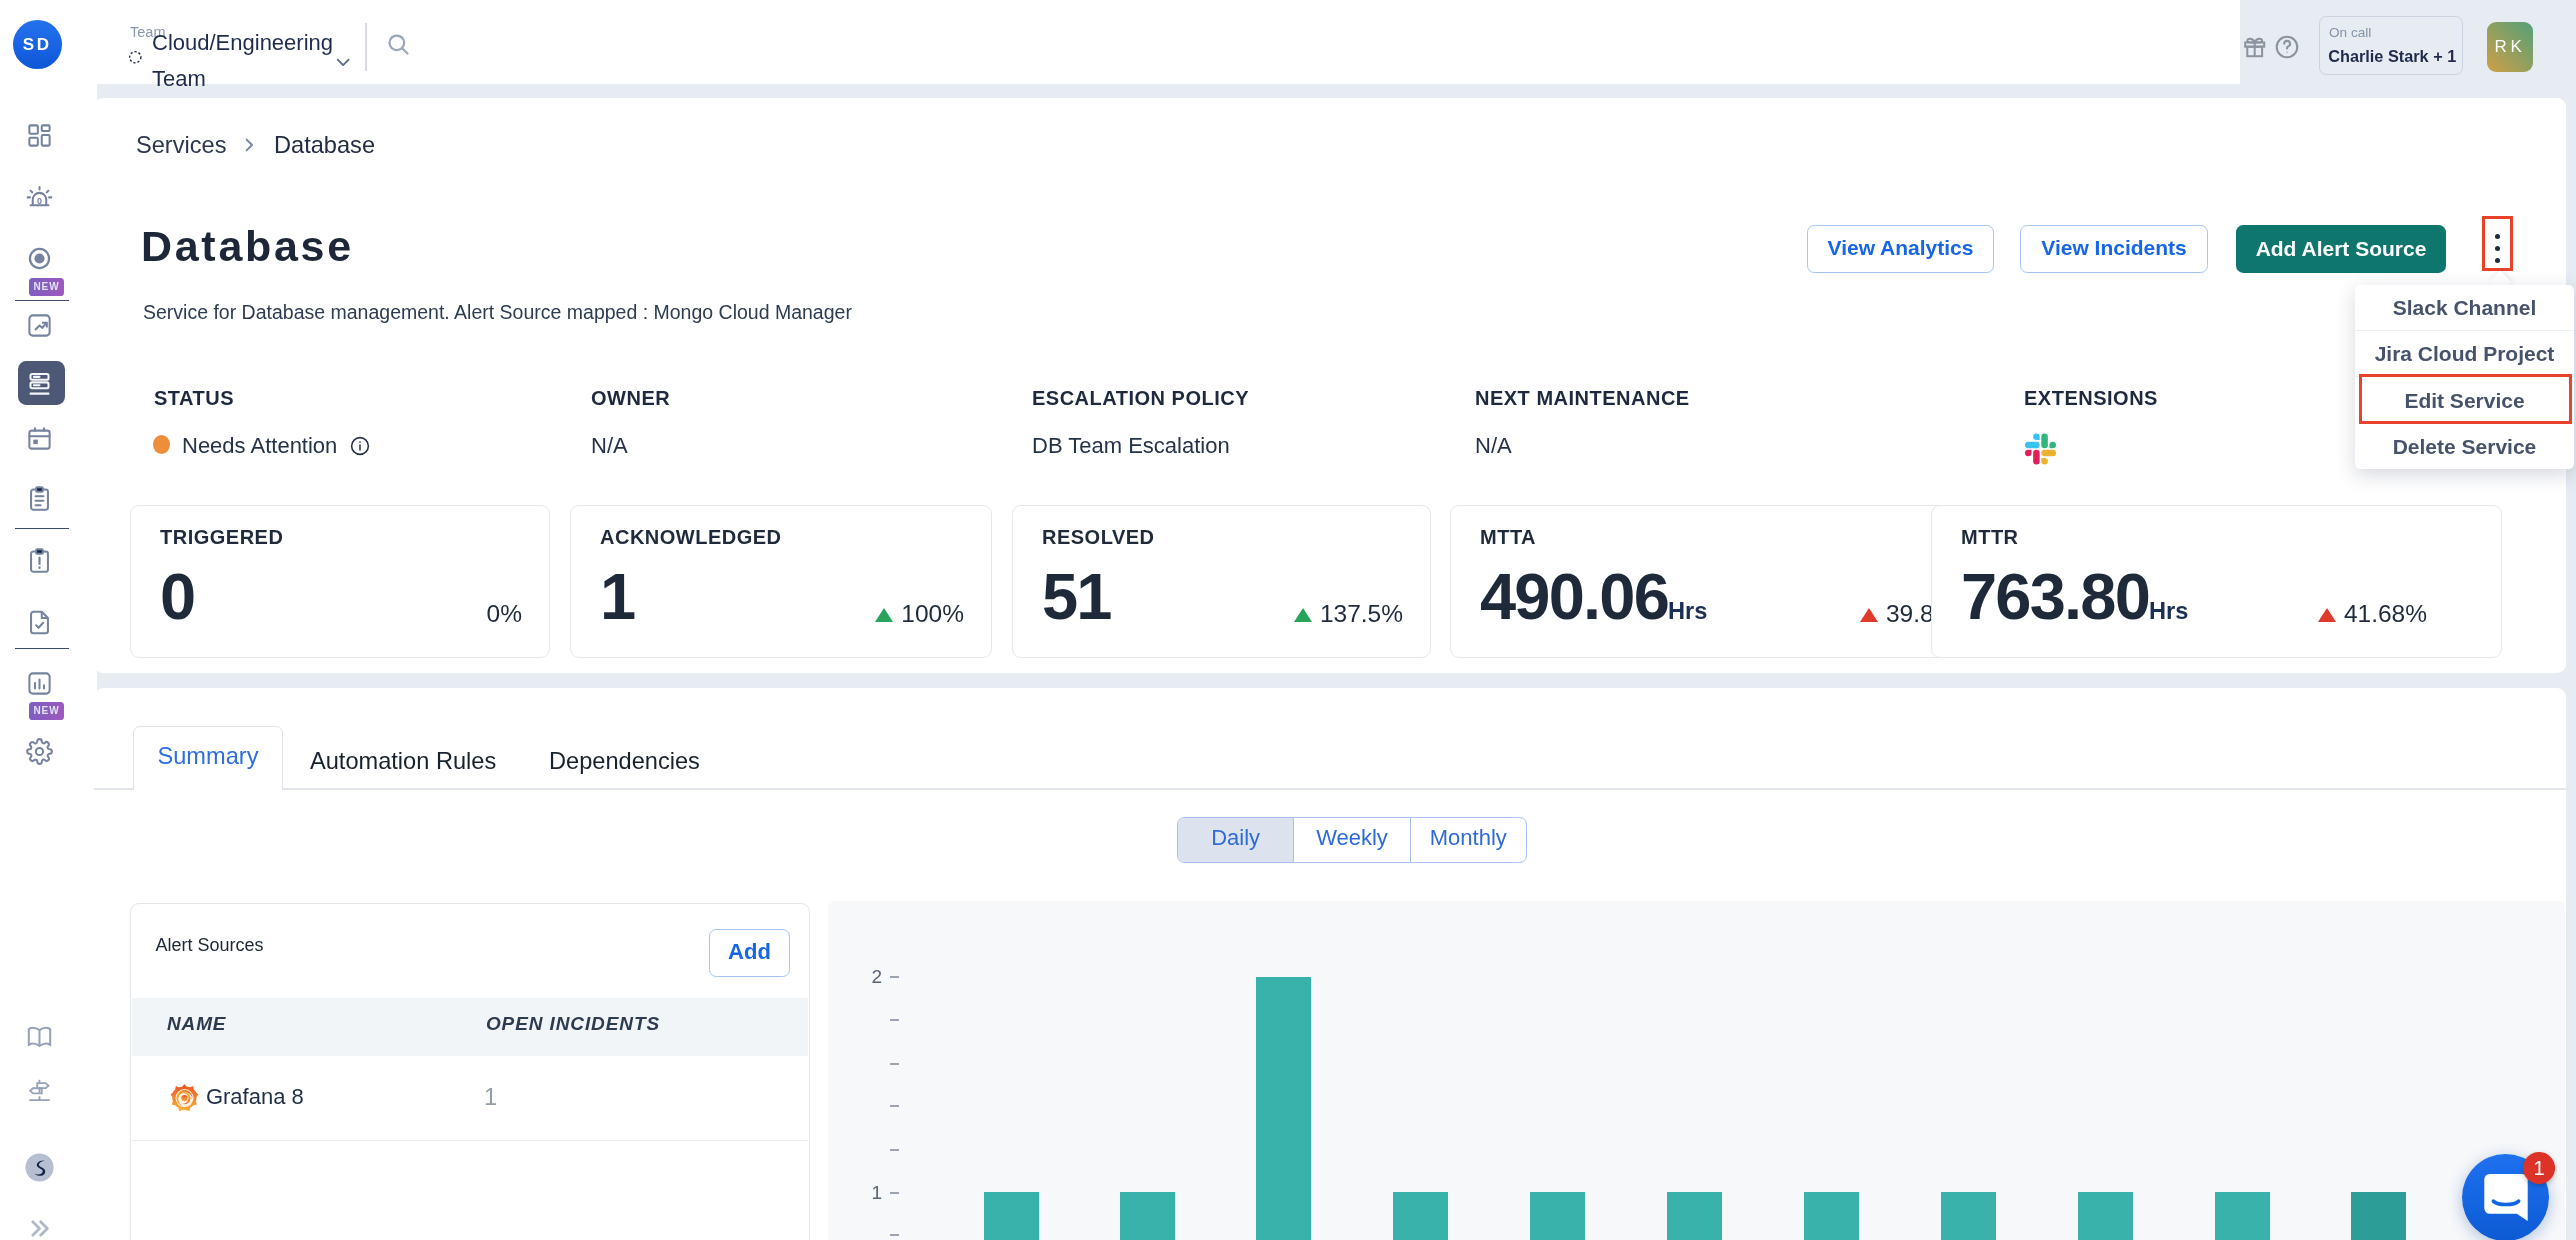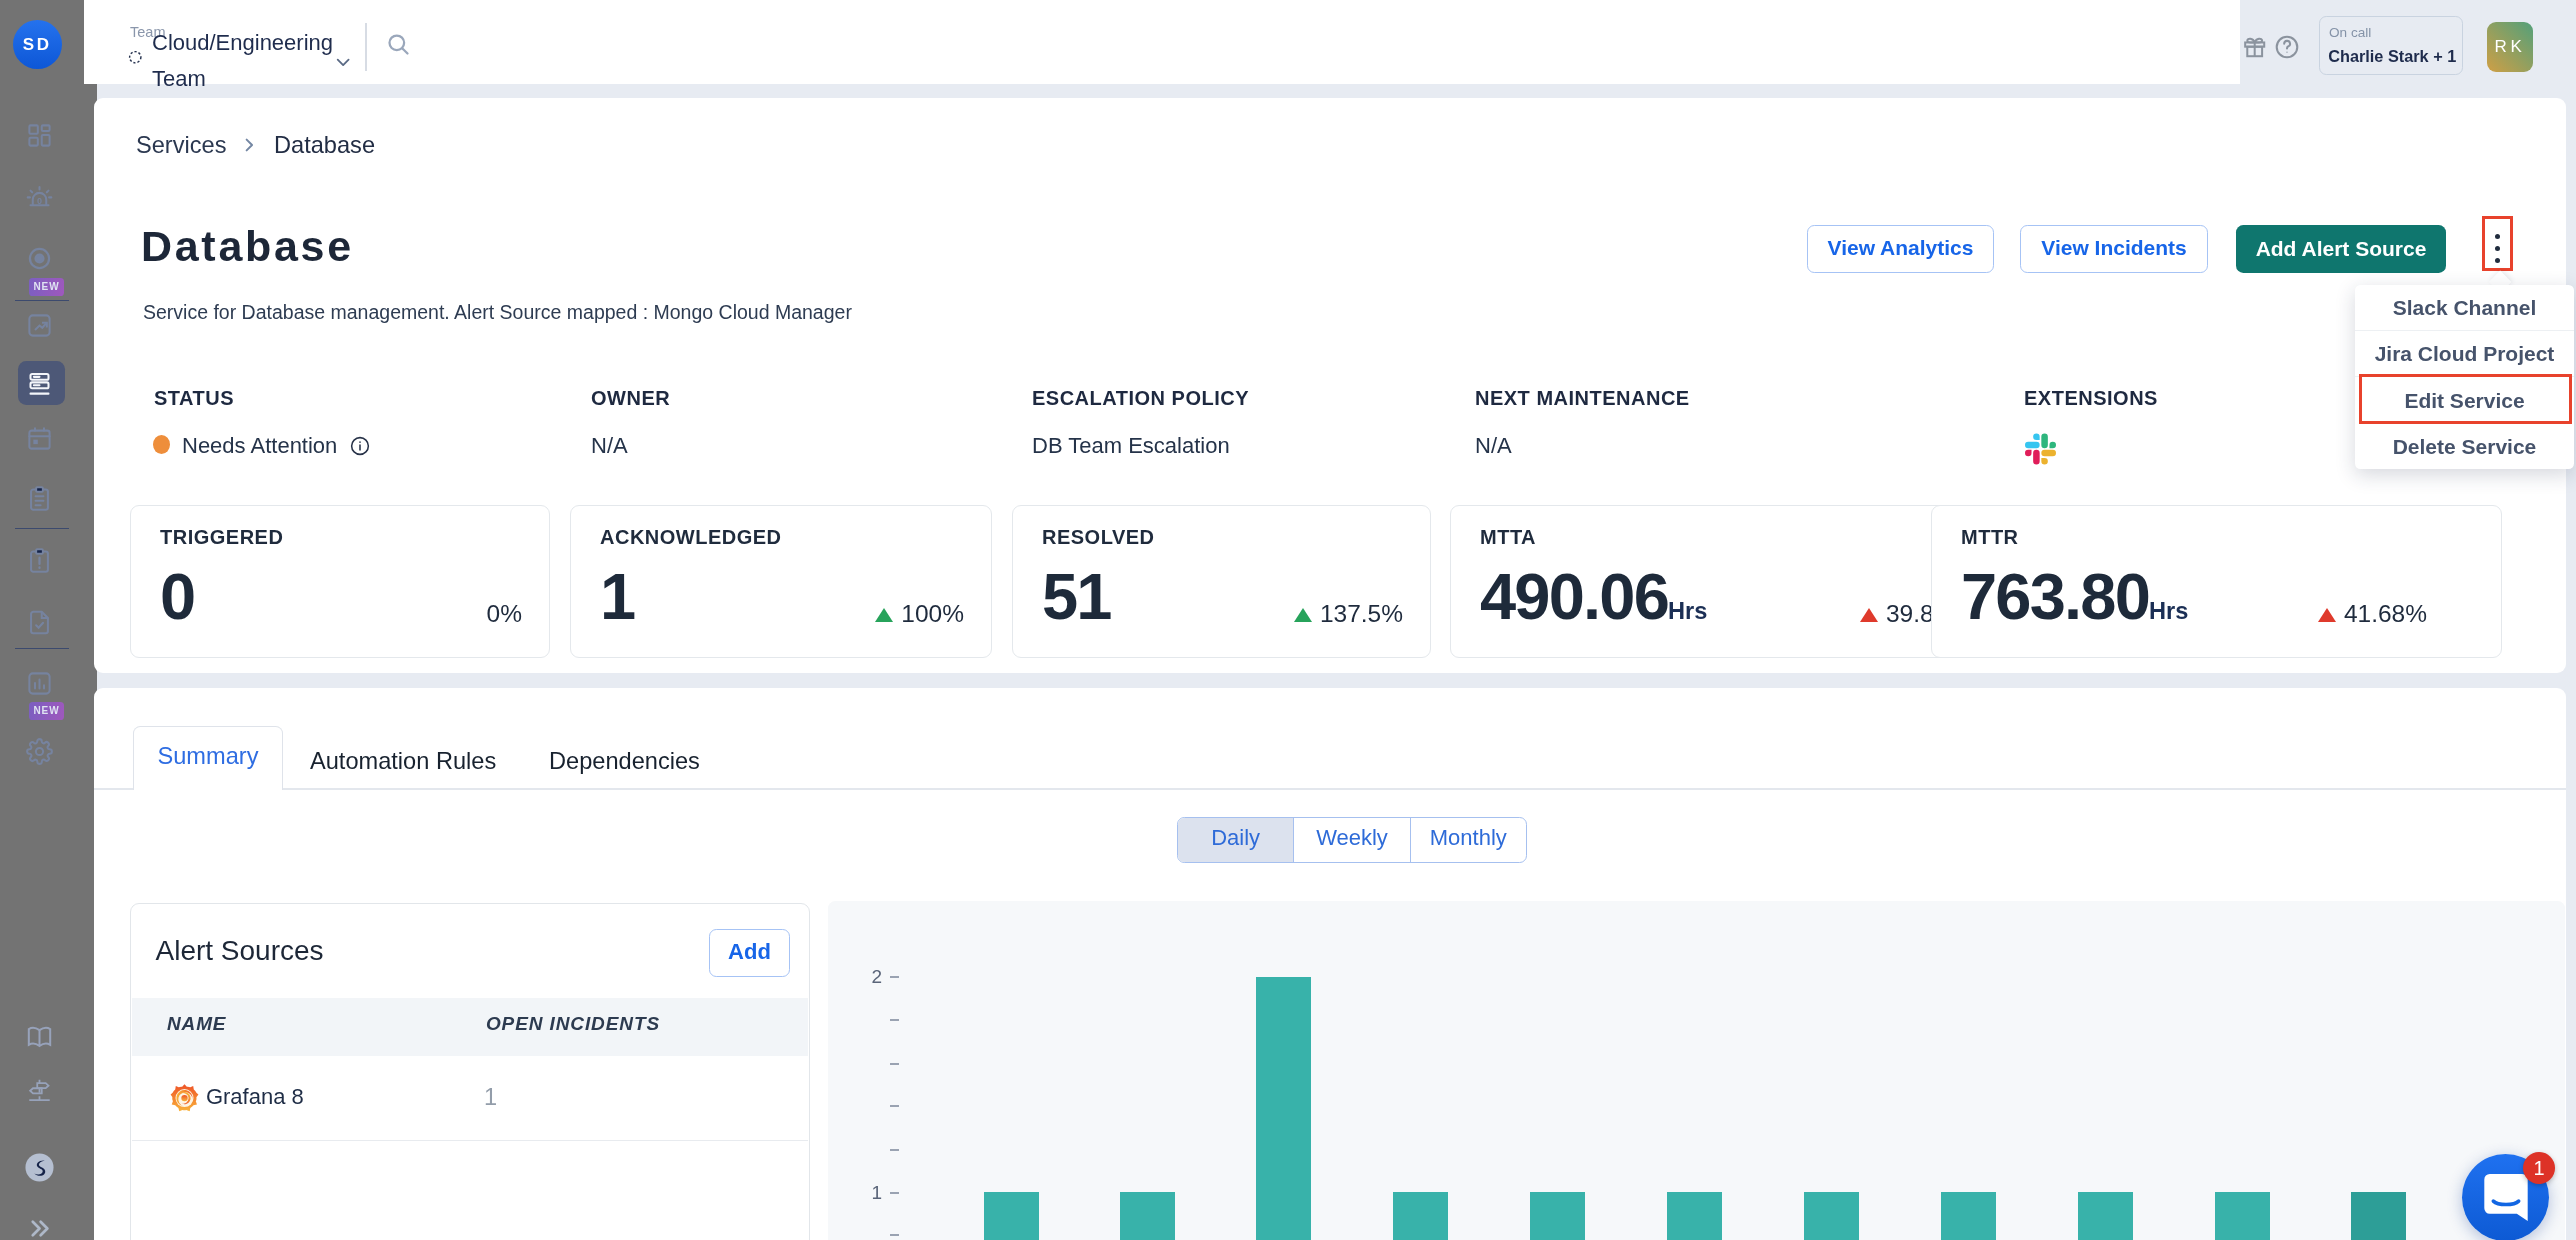--- a/index.html
+++ b/index.html
@@ -1,21 +1,21 @@
 <!DOCTYPE html>
 <html style="font-size:14.5px"><head>
 <meta charset="utf-8">
 <style>
 * { margin:0; padding:0; box-sizing:border-box; }
 html,body { width:2576px; height:1240px; overflow:hidden; }
 body { font-family:"Liberation Sans", sans-serif; background:#e7ebf2; position:relative; }
 .abs { position:absolute; }
 
 
-#sidebar { left:0; top:0; width:97px; height:1240px; background:#737373; }
+#sidebar { left:0; top:0; width:97px; height:1240px; background:#ffffff; }
 .sicon { position:absolute; left:26px; width:27px; height:27px; }
 .sdivider { position:absolute; left:14.5px; width:54px; border-top:0.9px solid #3c4a6e; }
 .newbadge { position:absolute; left:29px; width:35px; height:18px; border-radius:3.6px;
   background:linear-gradient(100deg,#7b5fc0,#9f58bd); color:#dfe3f2; font-size:10px; font-weight:bold;
   letter-spacing:0.9px; text-align:center; line-height:18px; }
 #avatarSD { left:12.7px; top:20px; width:49px; height:49px; border-radius:50%;
   background:linear-gradient(180deg,#2572ee,#0d57d6); color:#fff; font-weight:bold; font-size:17px;
   text-align:center; line-height:49px; letter-spacing:2.7px; }
 #activeIcon { left:18px; top:361px; width:47px; height:44px; border-radius:8.2px; background:#4d5877; }
 
@@ -290,21 +290,21 @@
 <div class="tabtext" style="left:310px;">Automation Rules</div>
 <div class="tabtext" style="left:549px;">Dependencies</div>
 
 <div id="seg" class="abs">
   <div class="segc segsel">Daily</div>
   <div class="segc">Weekly</div>
   <div class="segc">Monthly</div>
 </div>
 
 <div id="ascard" class="abs">
-  <div class="abs" style="left:24.5px; top:31px; font-size:28px; color:#1d2737;">Alert Sources</div>
+  <div class="abs" style="left:24.5px; top:31px; font-size:18px; color:#1d2737;">Alert Sources</div>
   <div class="btn btn-outline" style="left:578px; top:25.4px; width:81px; height:48px; font-size:22px; line-height:44px;">Add</div>
   <div id="ashead">
     <div class="ath" style="left:35px;">NAME</div>
     <div class="ath" style="left:354px;">OPEN INCIDENTS</div>
   </div>
   <div class="abs" style="left:0.9px; top:153px; width:676px; height:84px; border-bottom:1.8px solid #e8ebef;">
     <svg class="abs" style="left:38px; top:25.4px; width:29px; height:31px;" viewBox="0 0 100 100">
       <defs>
           <linearGradient id="gf" x1="0" y1="1" x2="0" y2="0">
         <stop offset="0" stop-color="#f9b23a"></stop>

